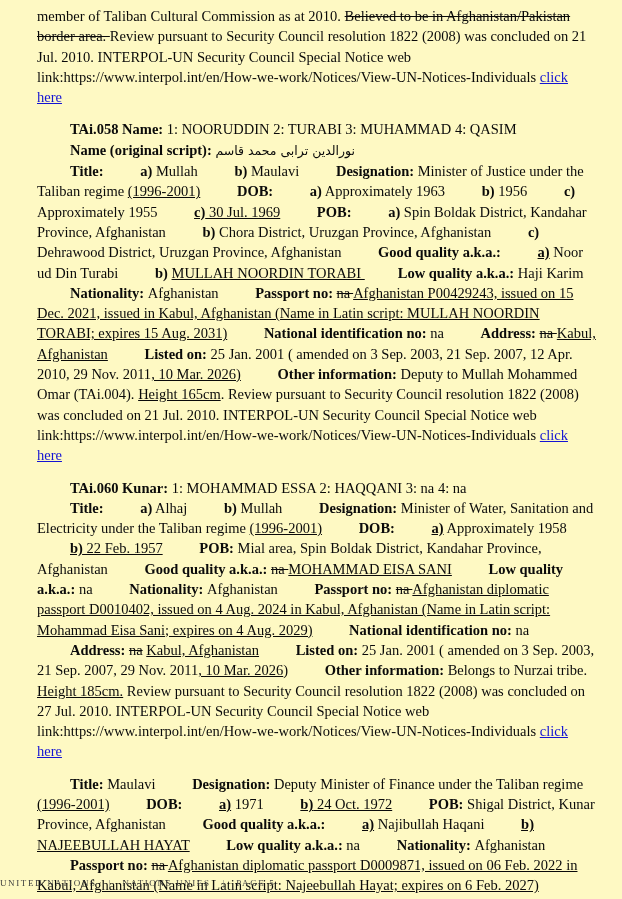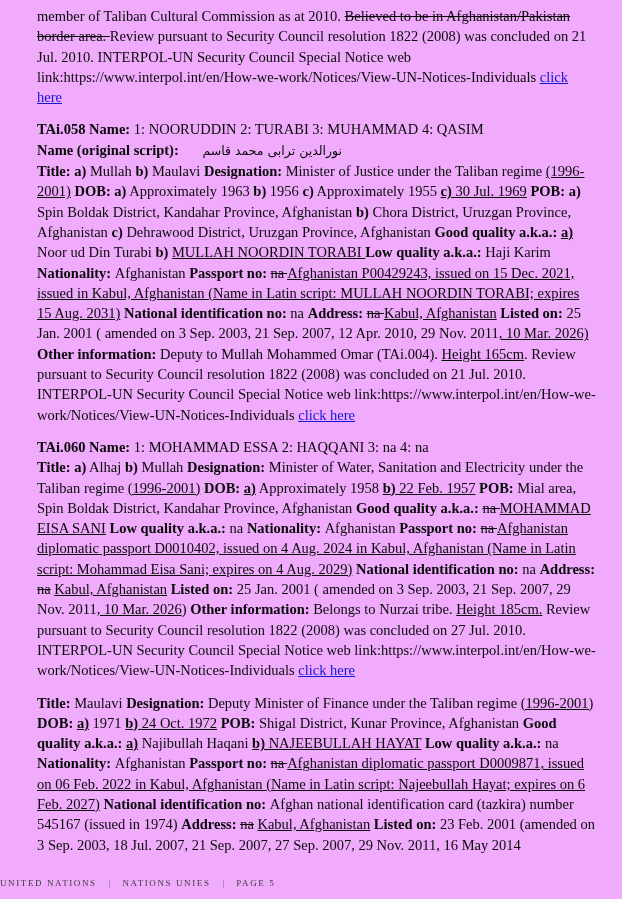--- a/index.html
+++ b/index.html
@@ -1,42 +1,41 @@
 <!DOCTYPE html>
 <html><head>
 <meta charset="utf-8">
 <style>
   html,body{margin:0;padding:0;background:#ffffff;}
   .page{
     position:relative;
     width:622px;height:899px;
-    background:#f0abfc;
+    background:#fef9c3;
     font-family:"Liberation Serif", serif;
     color:#0a0a0a;
     overflow:hidden;
   }
   .content{
     position:absolute;
     left:37px;top:6px;
     width:559px;
     font-size:14.5px;
     line-height:20.3px;
     text-align:left;
   }
   .block{margin:0 0 12px 0;}
   .para{margin:0;padding:0;}
-  .b{font-weight:700;}
+  .b{font-weight:700;margin-left:33px;}
   .u{text-decoration:underline;}
   .s{text-decoration:line-through;}
   .ar{
     font-family:"DejaVu Sans", sans-serif;
     font-size:12.5px;
     direction:rtl;
     unicode-bidi:isolate;
-    margin-left:20px;
   }
   a.link{
     color:#1414d4;
     text-decoration:underline;
     cursor:pointer;
   }
   .footer{
     position:absolute;
     left:0;right:0;
     bottom:11px;
@@ -59,21 +58,21 @@
   <div class="content">
       <div class="block">
         <p class="para"><span>member of Taliban Cultural Commission as at 2010. </span><span class="s">Believed to be in Afghanistan/Pakistan border area. </span><span>Review pursuant to Security Council resolution 1822 (2008) was concluded on 21 Jul. 2010. INTERPOL-UN Security Council Special Notice web link:https://www.interpol.int/en/How-we-work/Notices/View-UN-Notices-Individuals </span><a href="#" class="link">click here</a></p>
       </div>
       <div class="block">
         <p class="para"><span class="b">TAi.058 Name: </span><span>1: NOORUDDIN 2: TURABI 3: MUHAMMAD 4: QASIM</span></p>
         <p class="para"><span class="b">Name (original script): </span><span class="ar">نورالدين ترابى محمد قاسم</span></p>
         <p class="para"><span class="b">Title: </span><span class="b">a)</span><span> Mullah </span><span class="b">b)</span><span> Maulavi </span><span class="b">Designation: </span><span>Minister of Justice under the Taliban regime </span><span class="u">(1996-2001)</span><span> </span><span class="b">DOB: </span><span class="b">a)</span><span> Approximately 1963 </span><span class="b">b)</span><span> 1956 </span><span class="b">c)</span><span> Approximately 1955 </span><span class="b u">c)</span><span class="u"> 30 Jul. 1969</span><span>  </span><span class="b">POB: </span><span class="b">a)</span><span> Spin Boldak District, Kandahar Province, Afghanistan </span><span class="b">b)</span><span> Chora District, Uruzgan Province, Afghanistan </span><span class="b">c)</span><span> Dehrawood District, Uruzgan Province, Afghanistan  </span><span class="b">Good quality a.k.a.: </span><span class="b u">a)</span><span> Noor ud Din Turabi </span><span class="b">b)</span><span> </span><span class="u">MULLAH NOORDIN TORABI </span><span class="b">Low quality a.k.a.: </span><span>Haji Karim </span><span class="b">Nationality: </span><span>Afghanistan </span><span class="b">Passport no: </span><span class="s">na </span><span class="u">Afghanistan P00429243, issued on 15 Dec. 2021, issued in Kabul, Afghanistan (Name in Latin script: MULLAH NOORDIN TORABI; expires 15 Aug. 2031)</span><span>  </span><span class="b">National identification no: </span><span>na </span><span class="b">Address: </span><span class="s">na </span><span class="u">Kabul, Afghanistan</span><span>  </span><span class="b">Listed on: </span><span>25 Jan. 2001 ( amended on 3 Sep. 2003, 21 Sep. 2007, 12 Apr. 2010, 29 Nov. 2011</span><span class="u">, 10 Mar. 2026)</span><span>  </span><span class="b">Other information: </span><span>Deputy to Mullah Mohammed Omar (TAi.004). </span><span class="u">Height 165cm</span><span>. Review pursuant to Security Council resolution 1822 (2008) was concluded on 21 Jul. 2010. INTERPOL-UN Security Council Special Notice web link:https://www.interpol.int/en/How-we-work/Notices/View-UN-Notices-Individuals </span><a href="#" class="link">click here</a></p>
       </div>
       <div class="block">
-        <p class="para"><span class="b">TAi.060 Name: </span><span>1: MOHAMMAD ESSA 2: HAQQANI 3: na 4: na</span></p>
+        <p class="para"><span class="b">TAi.060 Kunar: </span><span>1: MOHAMMAD ESSA 2: HAQQANI 3: na 4: na</span></p>
         <p class="para"><span class="b">Title: </span><span class="b">a)</span><span> Alhaj </span><span class="b">b)</span><span> Mullah  </span><span class="b">Designation: </span><span>Minister of Water, Sanitation and Electricity under the Taliban regime </span><span class="u">(1996-2001)</span><span> </span><span class="b">DOB: </span><span class="b u">a)</span><span> Approximately 1958 </span><span class="b u">b)</span><span class="u"> 22 Feb. 1957</span><span>  </span><span class="b">POB: </span><span>Mial area, Spin Boldak District, Kandahar Province, Afghanistan  </span><span class="b">Good quality a.k.a.: </span><span class="s">na </span><span class="u">MOHAMMAD EISA SANI</span><span> </span><span class="b">Low quality a.k.a.: </span><span>na </span><span class="b">Nationality: </span><span>Afghanistan </span><span class="b">Passport no: </span><span class="s">na </span><span class="u">Afghanistan diplomatic passport D0010402, issued on 4 Aug. 2024 in Kabul, Afghanistan (Name in Latin script: Mohammad Eisa Sani; expires on 4 Aug. 2029)</span><span>  </span><span class="b">National identification no: </span><span>na </span><span class="b">Address: </span><span class="s">na</span><span> </span><span class="u">Kabul, Afghanistan</span><span>  </span><span class="b">Listed on: </span><span>25 Jan. 2001 ( amended on 3 Sep. 2003, 21 Sep. 2007, 29 Nov. 2011</span><span class="u">, 10 Mar. 2026</span><span>)  </span><span class="b">Other information: </span><span>Belongs to Nurzai tribe. </span><span class="u">Height 185cm.</span><span> Review pursuant to Security Council resolution 1822 (2008) was concluded on 27 Jul. 2010. INTERPOL-UN Security Council Special Notice web link:https://www.interpol.int/en/How-we-work/Notices/View-UN-Notices-Individuals </span><a href="#" class="link">click here</a></p>
       </div>
       <div class="block">
         <p class="para"><span class="b">Title: </span><span>Maulavi  </span><span class="b">Designation: </span><span>Deputy Minister of Finance under the Taliban regime </span><span class="u">(1996-2001)</span><span> </span><span class="b">DOB: </span><span class="b u">a)</span><span> 1971 </span><span class="b u">b)</span><span class="u"> 24 Oct. 1972</span><span> </span><span class="b">POB: </span><span>Shigal District, Kunar Province, Afghanistan  </span><span class="b">Good quality a.k.a.: </span><span class="b u">a)</span><span> Najibullah Haqani </span><span class="b u">b)</span><span class="u"> NAJEEBULLAH HAYAT</span><span>  </span><span class="b">Low quality a.k.a.: </span><span>na </span><span class="b">Nationality: </span><span>Afghanistan </span><span class="b">Passport no: </span><span class="s">na </span><span class="u">Afghanistan diplomatic passport D0009871, issued on 06 Feb. 2022 in Kabul, Afghanistan (Name in Latin script: Najeebullah Hayat; expires on 6 Feb. 2027)</span><span> </span><span class="b">National identification no: </span><span>Afghan national identification card (tazkira) number 545167 (issued in 1974) </span><span class="b">Address: </span><span class="s">na</span><span> </span><span class="u">Kabul, Afghanistan</span><span>  </span><span class="b">Listed on: </span><span>23 Feb. 2001 (amended on 3 Sep. 2003, 18 Jul. 2007, 21 Sep. 2007, 27 Sep. 2007, 29 Nov. 2011, 16 May 2014</span></p>
       </div>
     </div>
 
   <div class="footer">
     <span>UNITED NATIONS</span><span class="sep">|</span><span>NATIONS UNIES</span><span class="sep">|</span><span>PAGE 5</span>
   </div>

